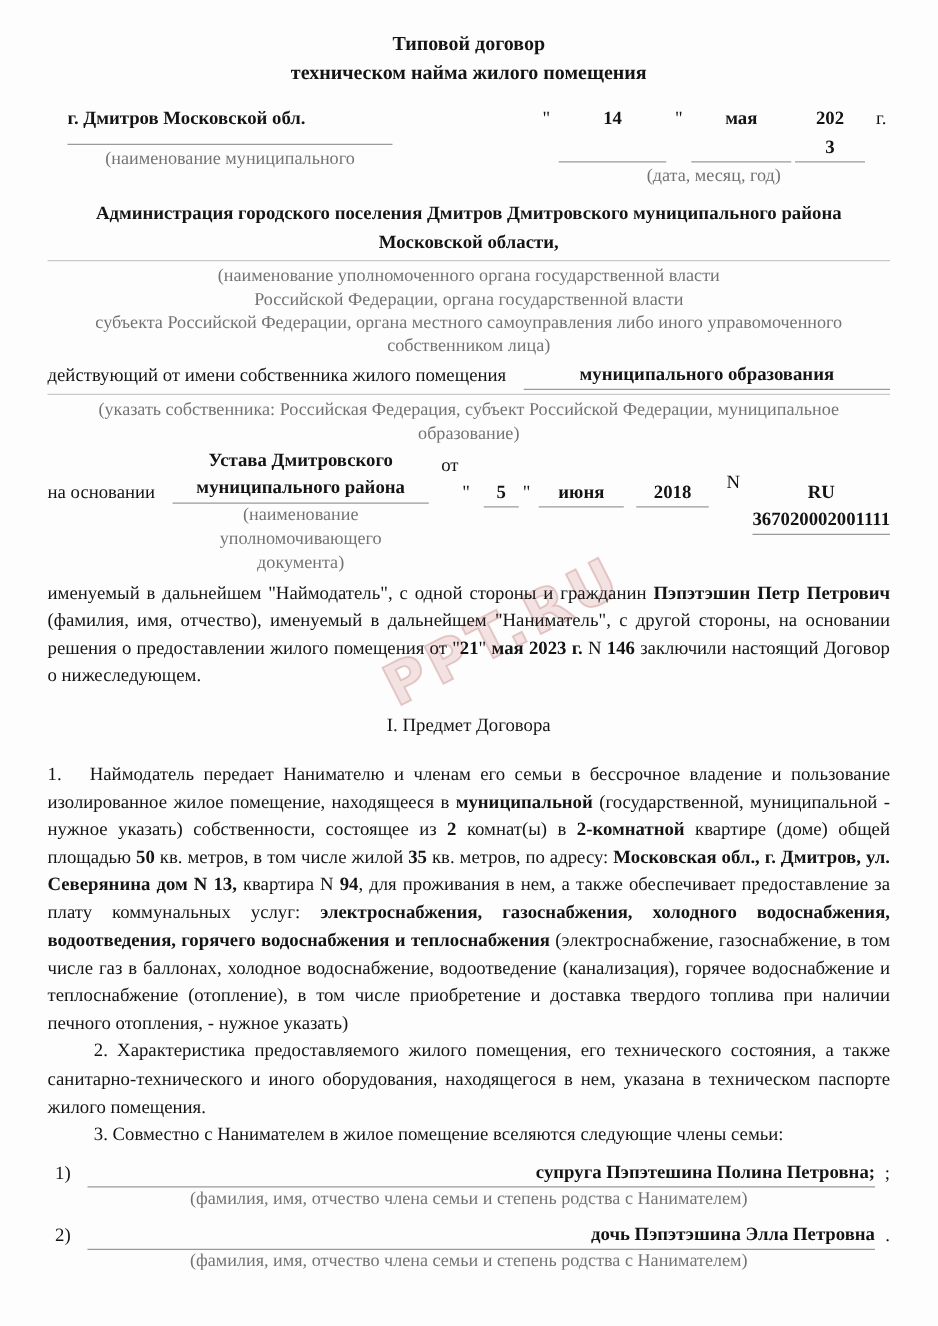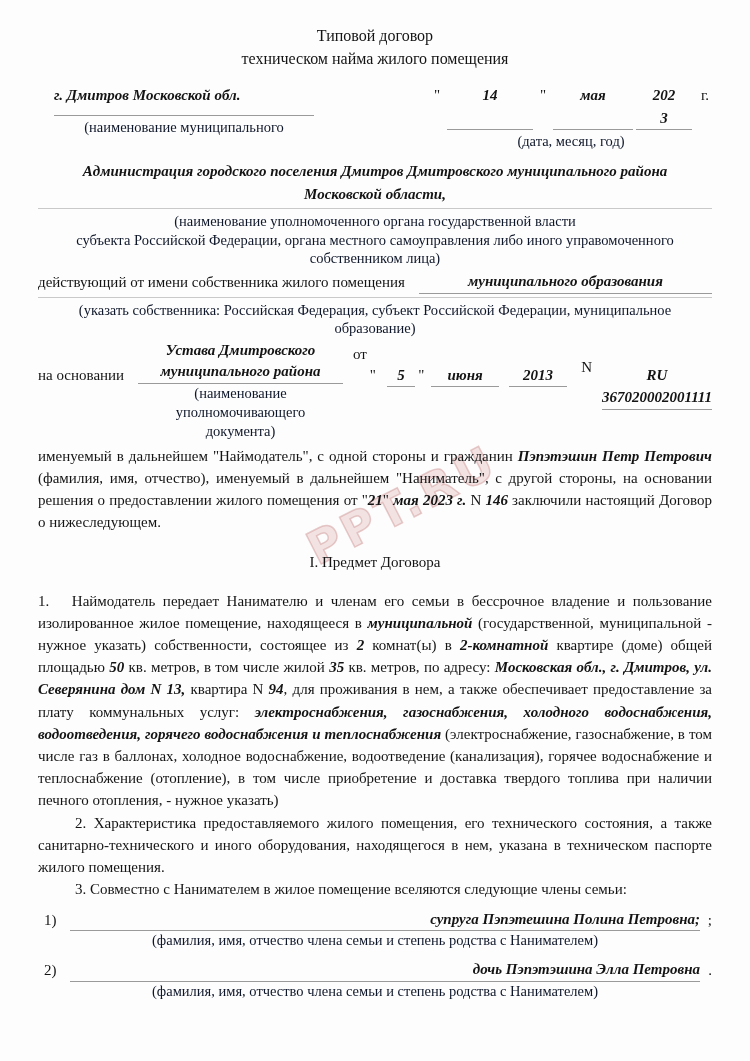--- a/index.html
+++ b/index.html
@@ -1,26 +1,26 @@
 <!DOCTYPE html>
 <html><head>
 <meta charset="utf-8">
 <style>
   html,body{margin:0;padding:0}
   body{
     width:750px;height:1061px;background:#fdfdfd;overflow:hidden;position:relative;
     font-family:"Liberation Serif","DejaVu Serif",serif;color:#141414;
   }
   .page{padding:24px 38px 0 38px;font-size:15px;line-height:1.48}
-  .b{font-weight:normal}
-  .bi{font-weight:bold;font-style:italic}
+  .b{font-weight:bold}
+  .bi{font-weight:bold;}
   .center{text-align:center}
   .justify{text-align:justify}
   .ind{text-indent:37px}
-  .caption{font-size:14.5px;line-height:1.3;color:#0f172a}
+  .caption{font-size:14.5px;line-height:1.3;color:#737373}
   .cap-c{text-align:center}
   
   .doc-title{font-size:16px;line-height:1.45;margin-bottom:14px}
   
   .place-date{display:flex;justify-content:space-between;align-items:flex-start;margin-bottom:10px}
   .place-col{width:260px;padding-left:16px}
   .place-name{white-space:nowrap}
   .place-ul{border-bottom:1px solid #9a9a9a;height:8px;margin-bottom:2px}
   .date-col{width:282px}
   .date-grid{display:grid;grid-template-columns:14px 86px 14px 80px 56px 20px;column-gap:3px;align-items:end}
@@ -102,20 +102,21 @@
       </div>
       <div class="caption date-caption">(дата, месяц, год)</div>
     </div>
   </div>
 
   <div>
     <div class="bi center">Администрация городского поселения Дмитров Дмитровского муниципального района</div>
     <div class="bi center">Московской области,</div>
     <div class="hr"></div>
     <div class="caption cap-c">(наименование уполномоченного органа государственной власти</div>
+    <div class="caption cap-c">Российской Федерации, органа государственной власти</div>
     <div class="caption cap-c">субъекта Российской Федерации, органа местного самоуправления либо иного управомоченного</div>
     <div class="caption cap-c">собственником лица)</div>
   </div>
 
   <div class="acting-row">
     <span>действующий от имени собственника жилого помещения</span>
     <span class="acting-field bi">муниципального образования</span>
   </div>
   <div class="hr"></div>
   <div class="caption cap-c">(указать собственника: Российская Федерация, субъект Российской Федерации, муниципальное</div>
@@ -128,21 +129,21 @@
       <div class="bi doc-line doc-ul">муниципального района</div>
       <div class="caption cap-c">(наименование</div>
       <div class="caption cap-c">уполномочивающего</div>
       <div class="caption cap-c">документа)</div>
     </div>
     <span class="ot">от</span>
     <span class="bq">"</span>
     <span class="fld fld-day bi">5</span>
     <span class="bq">"</span>
     <span class="fld fld-month bi">июня</span>
-    <span class="fld fld-year bi">2013</span>
+    <span class="fld fld-year bi">2018</span>
     <span class="n-label">N</span>
     <span class="fld fld-number bi">RU 367020002001111</span>
   </div>
 
   <p class="justify mt4"><span>именуемый в дальнейшем "Наймодатель", с одной стороны и гражданин </span><span class="bi">Пэпэтэшин Петр Петрович</span><span> (фамилия, имя, отчество), именуемый в дальнейшем "Наниматель", с другой стороны, на основании решения о предоставлении жилого помещения от "</span><span class="bi">21</span><span>" </span><span class="bi">мая 2023 г.</span><span> N </span><span class="bi">146</span><span> заключили настоящий Договор о нижеследующем.</span></p>
 
   <div class="sec-head">I. Предмет Договора</div>
 
   <p class="justify"><span>1.  Наймодатель передает Нанимателю и членам его семьи в бессрочное владение и пользование изолированное жилое помещение, находящееся в </span><span class="bi">муниципальной</span><span> (государственной, муниципальной - нужное указать) собственности, состоящее из </span><span class="bi">2</span><span> комнат(ы) в </span><span class="bi">2-комнатной</span><span> квартире (доме) общей площадью </span><span class="bi">50</span><span> кв. метров, в том числе жилой </span><span class="bi">35</span><span> кв. метров, по адресу: </span><span class="bi">Московская обл., г. Дмитров, ул. Северянина дом N 13,</span><span> квартира N </span><span class="bi">94</span><span>, для проживания в нем, а также обеспечивает предоставление за плату коммунальных услуг: </span><span class="bi">электроснабжения, газоснабжения, холодного водоснабжения, водоотведения, горячего водоснабжения и теплоснабжения</span><span> (электроснабжение, газоснабжение, в том числе газ в баллонах, холодное водоснабжение, водоотведение (канализация), горячее водоснабжение и теплоснабжение (отопление), в том числе приобретение и доставка твердого топлива при наличии печного отопления, - нужное указать)</span></p>
   <p class="justify ind">2. Характеристика предоставляемого жилого помещения, его технического состояния, а также санитарно-технического и иного оборудования, находящегося в нем, указана в техническом паспорте жилого помещения.</p>

